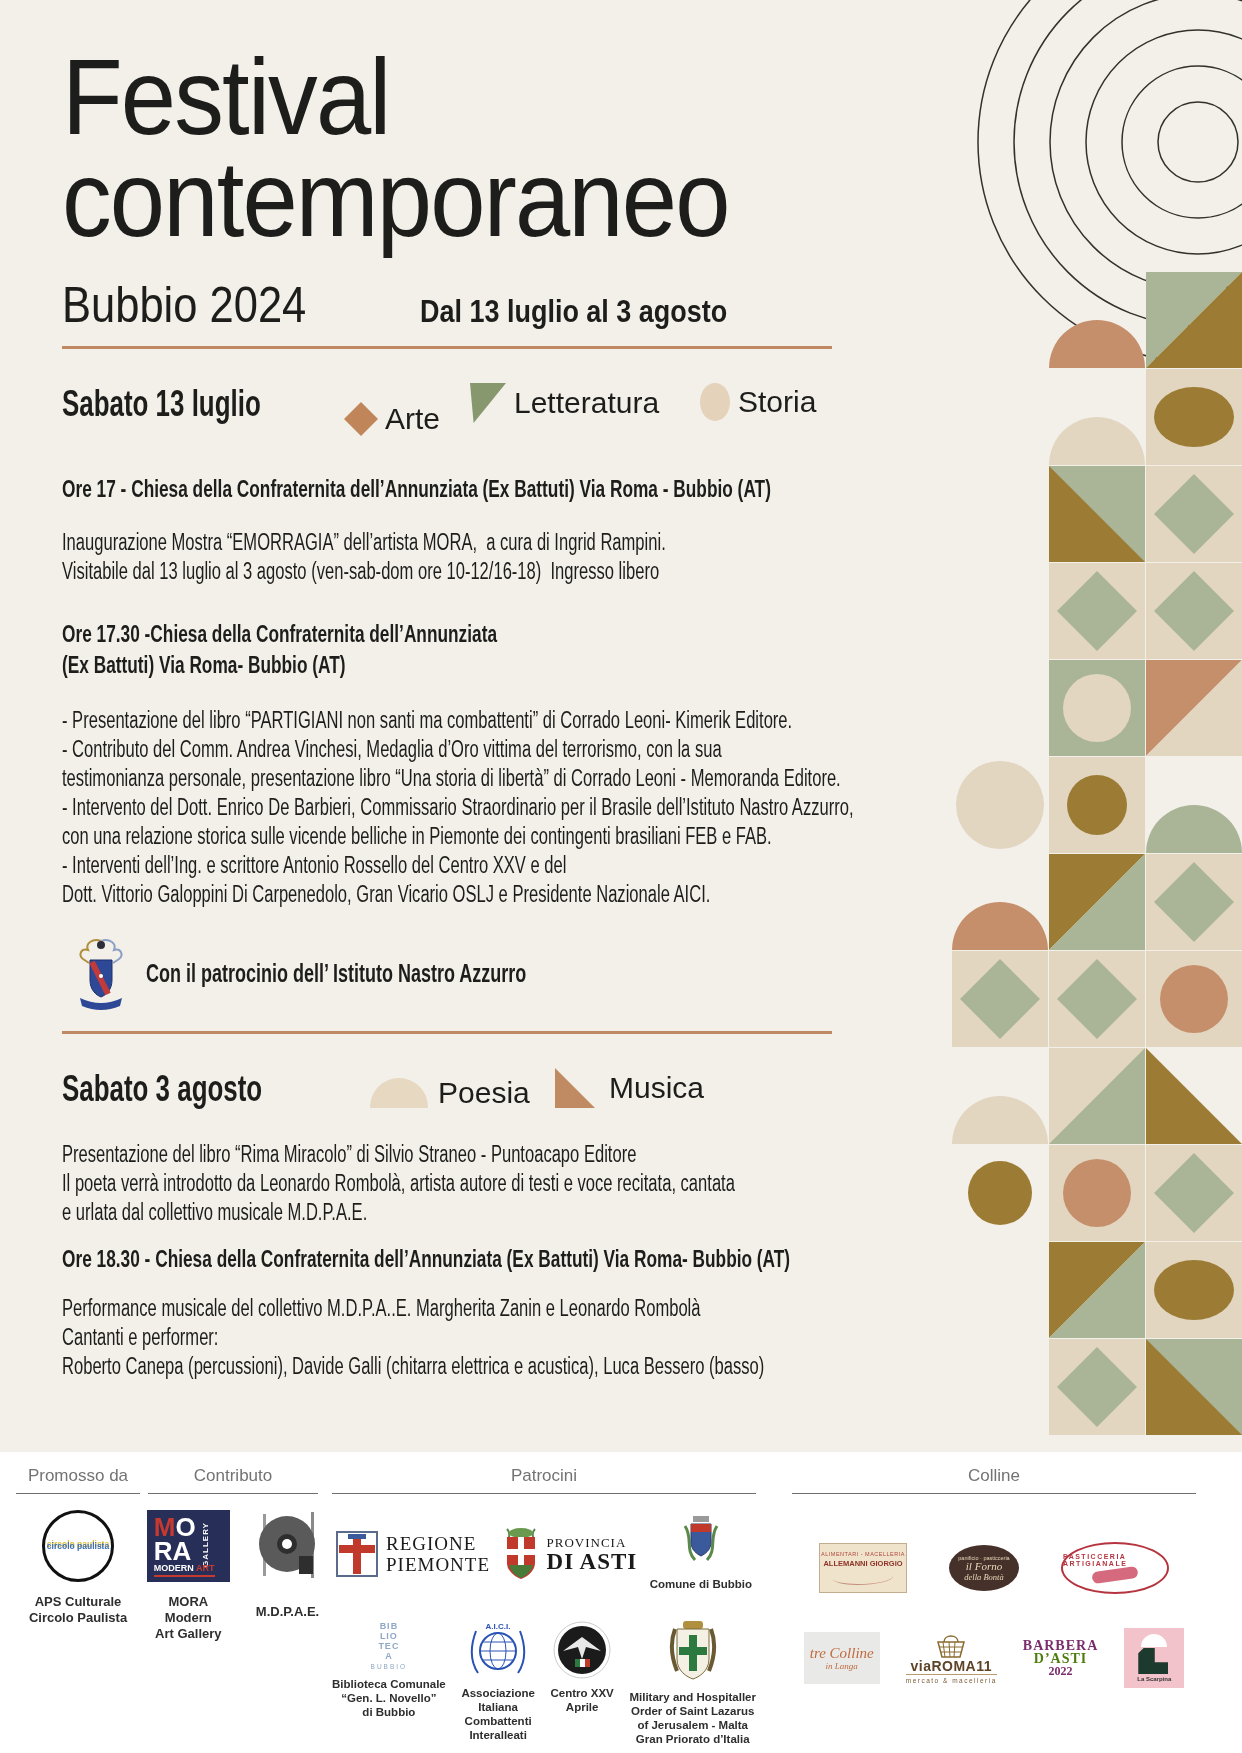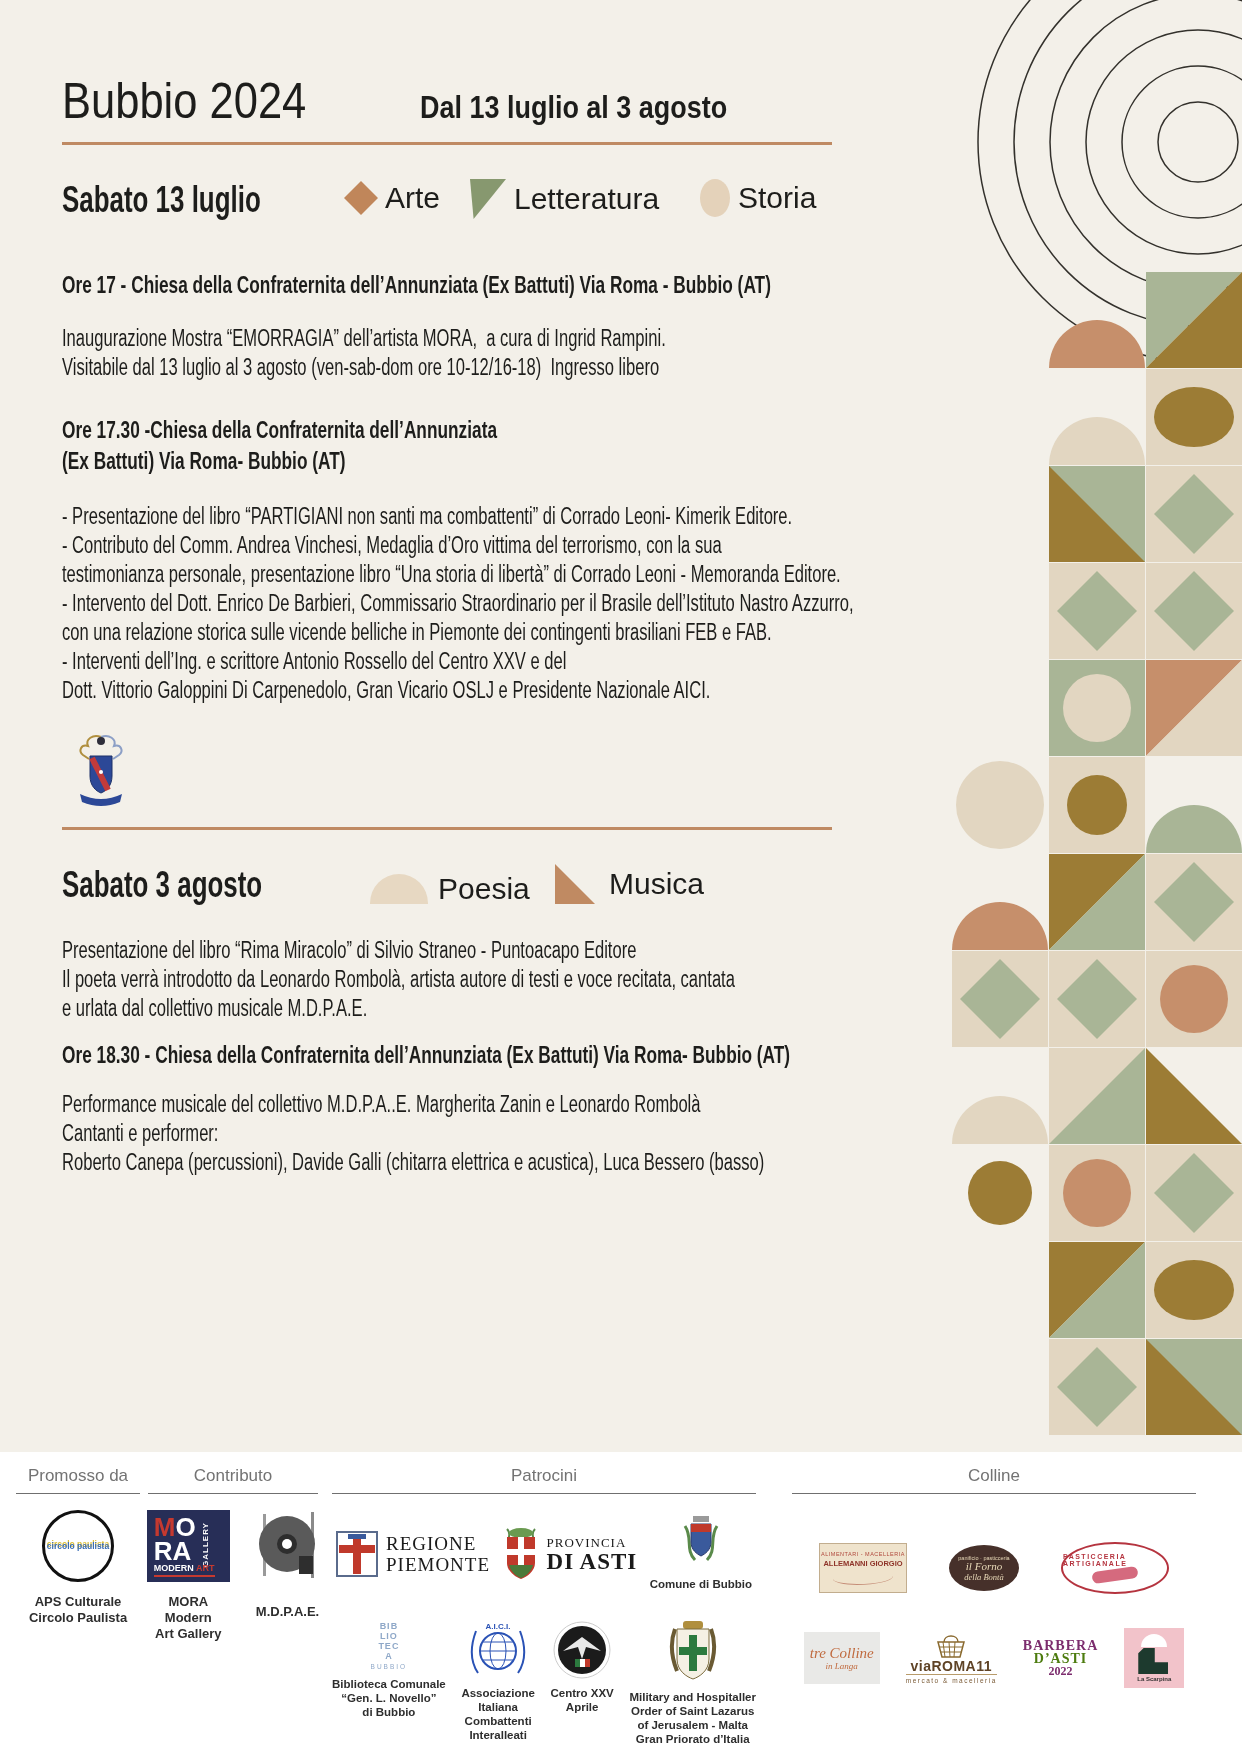--- a/index.html
+++ b/index.html
@@ -158,32 +158,34 @@
       <rect x="194" y="1242" width="96" height="96" fill="#e2d6c1"></rect>
         <ellipse cx="242" cy="1290" rx="40" ry="30" fill="#9c7c35"></ellipse>
       <rect x="97" y="1339" width="96" height="96" fill="#e2d6c1"></rect>
         <polygon points="145,1347 185,1387 145,1427 105,1387" fill="#a9b596"></polygon>
       <rect x="194" y="1339" width="96" height="96" fill="#a9b596"></rect>
         <polygon points="194,1339 290,1435 194,1435" fill="#9c7c35"></polygon>
     </g>
   </svg>
 
   <div class="content">
+    <h1><span class="cx s92">Festival
+contemporaneo</span></h1>
 
     <div class="subrow">
       <div class="edition"><span class="cx s87">Bubbio 2024</span></div>
       <div class="dates"><span class="cx s87">Dal 13 luglio al 3 agosto</span></div>
     </div>
 
     <hr class="rule">
 
     <section>
       <div class="sechead">
         <h2><span class="cx s72">Sabato 13 luglio</span></h2>
-        <div class="cat" style="left:283px;top:10px;">
+        <div class="cat" style="left:283px;top:27px;">
           <span class="ic-diamond"></span>
           <span class="catlab">Arte</span>
         </div>
         <div class="cat" style="left:408px;top:8px;">
           <span class="ic-flag"></span>
           <span class="catlab">Letteratura</span>
         </div>
         <div class="cat" style="left:638px;top:8px;">
           <span class="ic-ellipse"></span>
           <span class="catlab">Storia</span>
@@ -206,20 +208,21 @@
       <div class="pat">
         <svg class="crest" width="54" height="74" viewBox="0 0 54 74">
           <path d="M27 5 C19 2 11 7 14 14 C7 12 4 19 9 23 L15 27" fill="none" stroke="#b08f3e" stroke-width="2"></path>
           <path d="M27 5 C35 2 43 7 40 14 C47 12 50 19 45 23 L39 27" fill="none" stroke="#8c9fc6" stroke-width="2"></path>
           <circle cx="27" cy="9" r="4" fill="#2e2e3a"></circle>
           <path d="M16 24 h22 v20 c0 10 -6 15 -11 17 c-5 -2 -11 -7 -11 -17 z" fill="#2c4897" stroke="#1d3168"></path>
           <path d="M18 26 L34 58" stroke="#c23b3b" stroke-width="6"></path>
           <circle cx="27" cy="40" r="2" fill="#fff"></circle>
           <path d="M6 62 q21 10 42 0 l-2 8 q-19 8 -38 0 z" fill="#2c4897"></path>
         </svg>
+        <span class="ptext"><span class="cx s72">Con il patrocinio dell’ Istituto Nastro Azzurro</span></span>
       </div>
     </section>
 
     <hr class="rule mt20">
 
     <section>
       <div class="sechead">
         <h2><span class="cx s72">Sabato 3 agosto</span></h2>
         <div class="cat" style="left:308px;top:16px;">
           <span class="ic-dome"></span>

